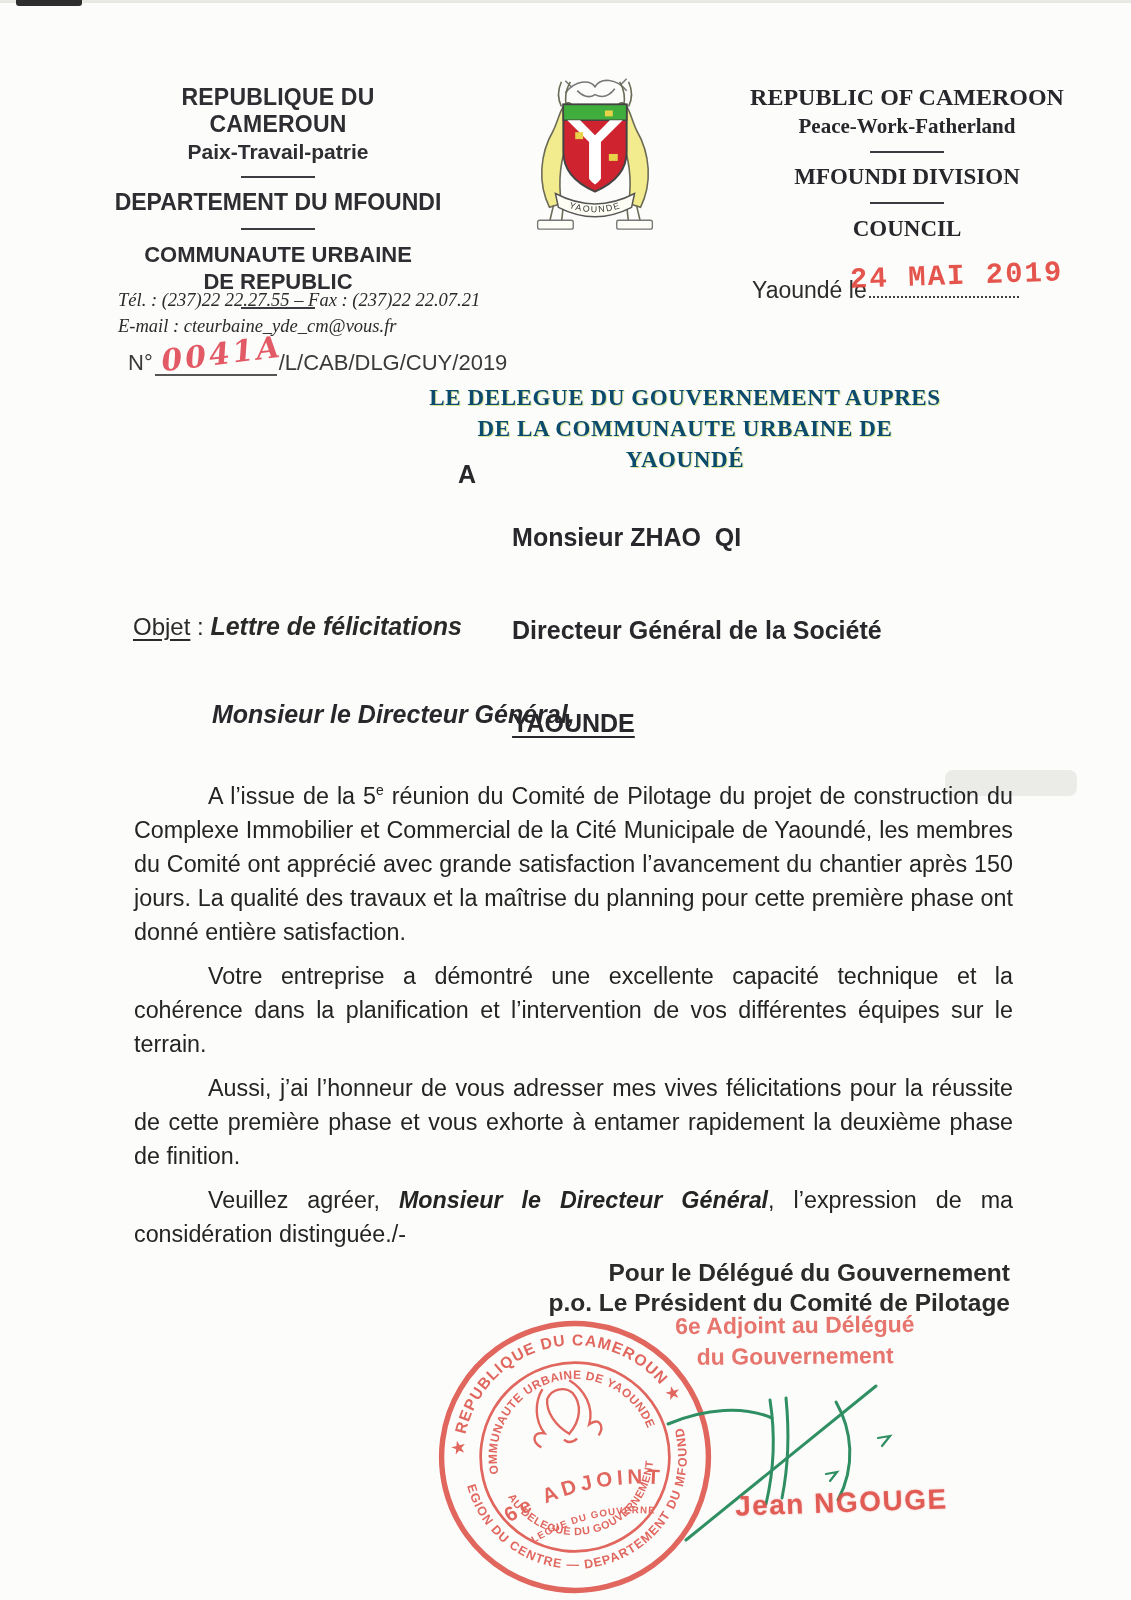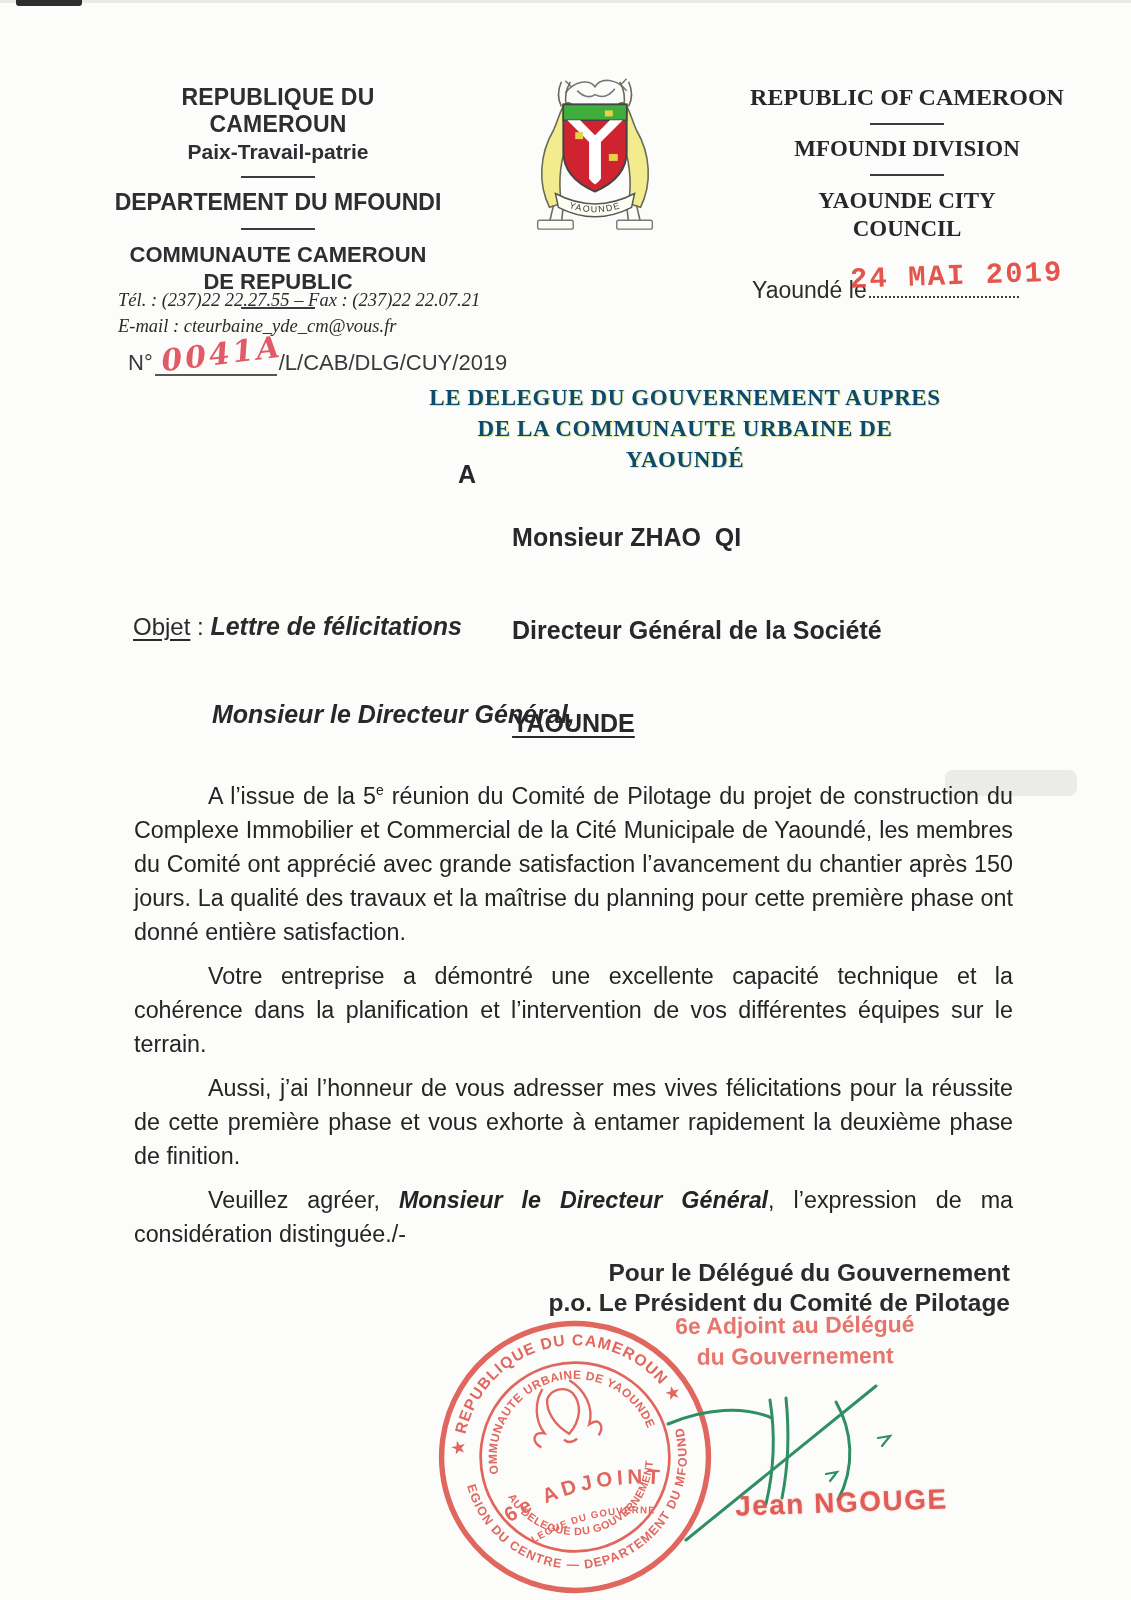--- a/index.html
+++ b/index.html
@@ -77,21 +77,21 @@
   <div class="top-shade"></div>
   <div class="corner-mark"></div>
   <div class="smudge1"></div>
 
   <div class="hdr-left">
     <div class="l1">REPUBLIQUE DU CAMEROUN</div>
     <div class="l2">Paix-Travail-patrie</div>
     <div class="divider"></div>
     <div class="l3">DEPARTEMENT DU MFOUNDI</div>
     <div class="divider"></div>
-    <div class="l4">COMMUNAUTE CAMEROUN</div>
+    <div class="l4">COMMUNAUTE URBAINE</div>
     <div class="l4">DE REPUBLIC</div>
     <div class="divider"></div>
   </div>
 
   <svg class="coa" viewBox="0 0 180 170">
     <path d="M 60,26 C 70,14 84,12 90,20 C 96,10 112,12 122,24 M 72,24 C 78,30 84,32 90,28 C 98,32 104,30 110,22 M 66,20 l -6,-6 M 116,18 l 6,-6" fill="none" stroke="#777" stroke-width="1.6"></path>
 
     <g>
       <path d="M 44,142 C 32,118 34,88 48,64 C 52,56 54,46 58,40 C 62,34 68,36 66,42 C 62,52 60,60 64,70 C 56,90 52,112 56,138 Z" fill="#f3ec8e" stroke="#6b6b57" stroke-width="1.6"></path>
       <path d="M 56,40 C 52,32 52,24 56,15 M 61,40 C 59,30 61,22 65,15 M 48,140 L 44,157 M 58,140 L 56,158" fill="none" stroke="#6b6b57" stroke-width="1.6"></path>
@@ -119,24 +119,24 @@
           <path id="banner-path" d="M 55,139 Q 90,155 125,139"></path>
         </defs>
       <text font-family="Liberation Sans, sans-serif" font-size="9" letter-spacing="1.5" fill="#333">
         <textPath href="#banner-path" startOffset="50%" text-anchor="middle">YAOUNDE</textPath>
       </text>
     </g>
   </svg>
 
   <div class="hdr-right">
     <div class="r1">REPUBLIC OF CAMEROON</div>
+    <div class="r2">Peace-Work-Fatherland</div>
     <div class="divider"></div>
     <div class="r3">MFOUNDI DIVISION</div>
     <div class="divider"></div>
-    <div class="r4">YAOUNDE CITY</div>
     <div class="r4">COUNCIL</div>
   </div>
 
   <div class="contact">
     <div>Tél. : (237)22 22.27.55 – Fax : (237)22  22.07.21</div>
     <div>E-mail : cteurbaine_yde_cm@vous.fr</div>
   </div>
 
   <div class="date-row">
     <span>Yaoundé le</span><span class="dotline"></span>

